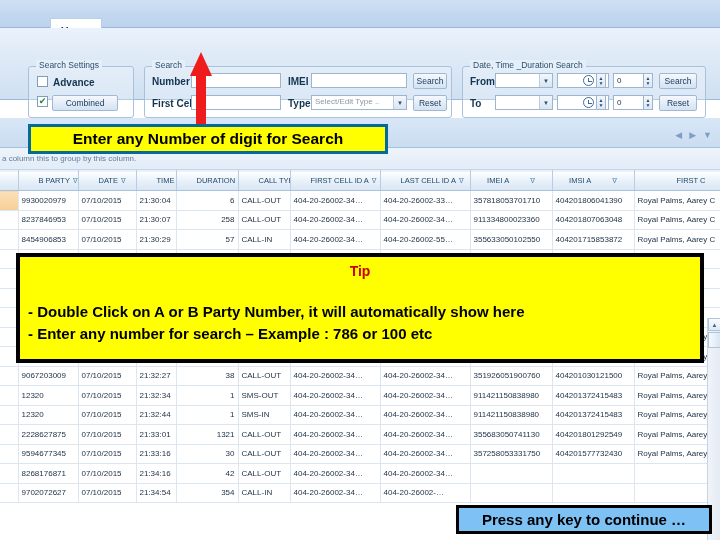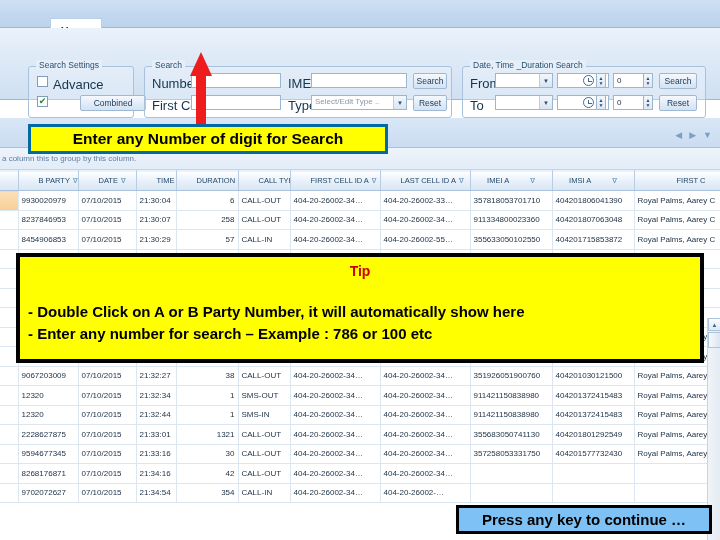--- a/index.html
+++ b/index.html
@@ -54,21 +54,21 @@
     background: #e6eff9;
     padding: 0 3px;
     font-size: 8.5px; color: #28506e;
     white-space: nowrap;
   }
   .grp-settings { left: 28px; top: 38px; width: 106px; height: 52px; }
   .grp-search   { left: 144px; top: 38px; width: 308px; height: 52px; }
   .grp-date     { left: 462px; top: 38px; width: 244px; height: 52px; }
 
   .fld-label {
-    position: absolute; font-size: 13px; color: #13354f; white-space: nowrap;
+    position: absolute; font-size: 10px; color: #13354f; white-space: nowrap; font-weight: bold;
   }
   .txtbox {
     position: absolute; background: #ffffff;
     border: 1px solid #9bb6d2; height: 15px;
   }
   .combo {
     position: absolute; background: #ffffff;
     border: 1px solid #9bb6d2; height: 15px;
   }
   .combo .arrow {
@@ -276,21 +276,21 @@
 
     <div class="group grp-settings">
       <div class="group-label">Search Settings</div>
       <div class="chk" style="left:8px; top:9px;">
         <span></span>
       </div>
       <div class="fld-label" style="left:24px; top:10px;">Advance</div>
       <div class="chk" style="left:8px; top:29px;">
         <span>✔</span>
       </div>
-      <div class="btn" style="left:23px; top:28px; width:66px;margin-left:28px;">
+      <div class="btn" style="left:23px; top:28px; width:66px;">
         <span>Combined</span>
       </div>
     </div>
 
     <div class="group grp-search">
       <div class="group-label">Search</div>
 
       <div class="fld-label" style="left:7px; top:9px;">Number</div>
       <div class="txtbox" style="left:46px; top:6px; width:90px;"></div>
 

